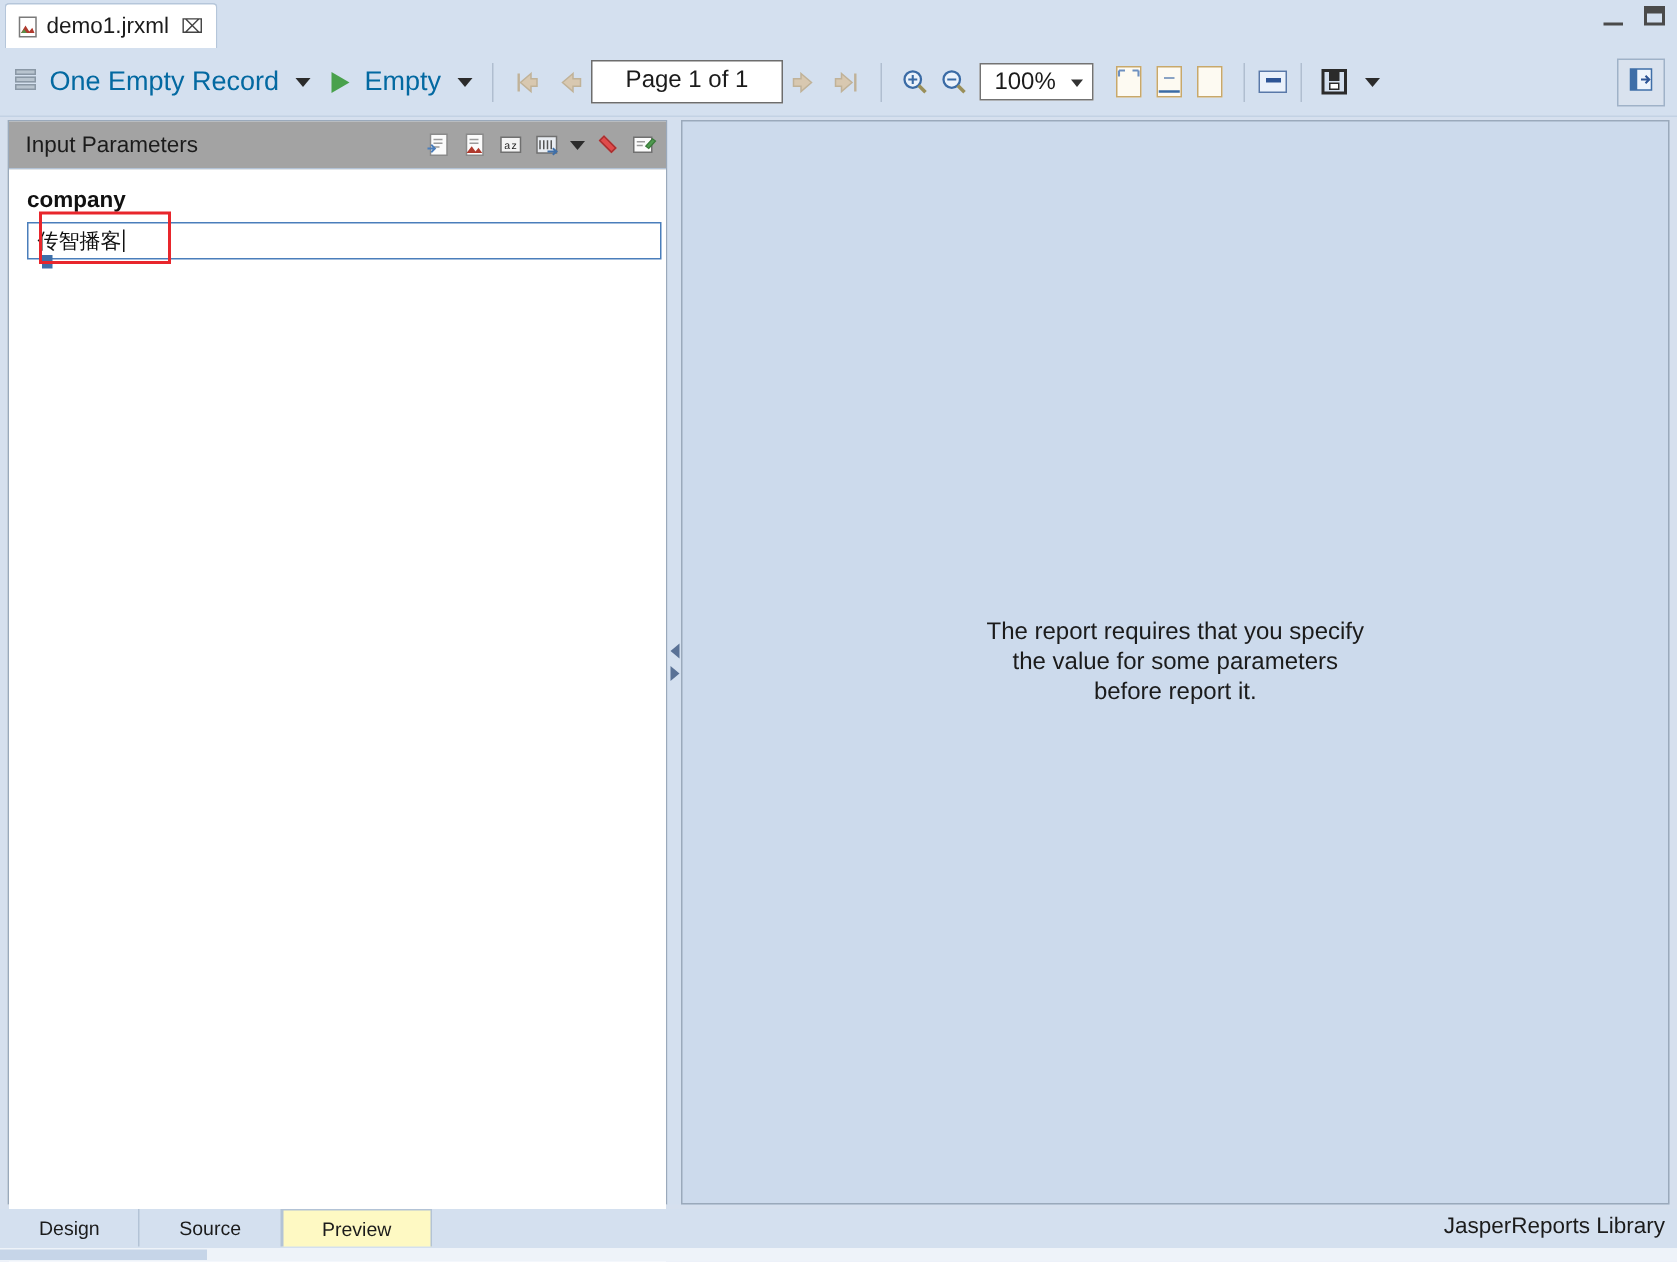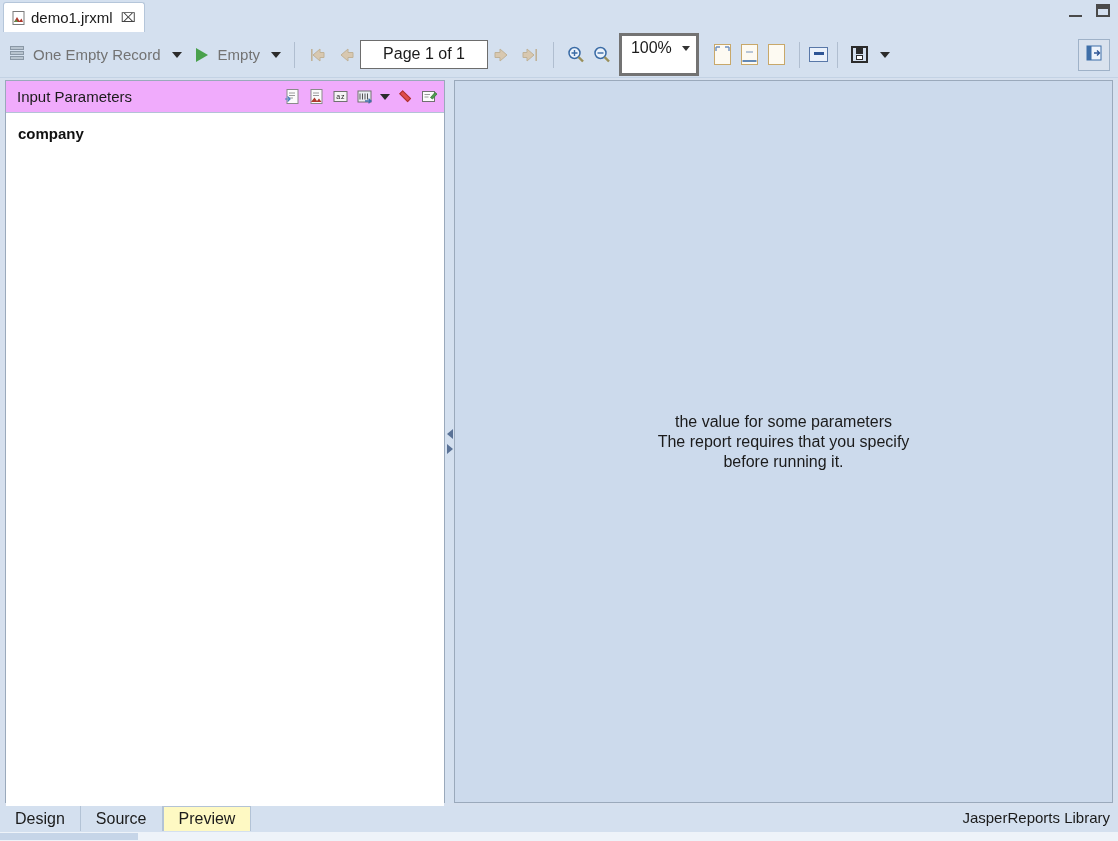--- a/index.html
+++ b/index.html
@@ -61,21 +61,21 @@
     background: #d4e0ef;
     border-bottom: 1px solid #c3d2e4;
     display: flex; align-items: center;
     padding-left: 10px; box-sizing: border-box;
   }
   .tb-item { display: flex; align-items: center; flex: none; }
   .tb-gap { width: 10px; flex: none; }
   .tb-sep {
     width: 1px; height: 26px; background: #b0bed0; margin: 0 9px; flex: none;
   }
-  .tb-text { font-size: 15px; color: #737373; white-space: nowrap; }
+  .tb-text { font-size: 18px; color: #0369a1; white-space: nowrap; }
   .tb-caret {
     width: 0; height: 0; border-left: 5px solid transparent;
     border-right: 5px solid transparent; border-top: 6px solid #2b2b2b;
     margin: 0 4px;
   }
   .play-tri {
     width: 0; height: 0; border-top: 7px solid transparent;
     border-bottom: 7px solid transparent; border-left: 12px solid #49a14c;
   }
   .play-tri.muted { border-left-color: #6aab6d; }
@@ -90,22 +90,22 @@
     border: 1px solid #6d6d6d; background: #ffffff;
     padding: 4px 22px; font-size: 16px; color: #1b1b1b;
     white-space: nowrap; line-height: 1.15;
   }
   .arrow-btn {
     width: 22px; height: 22px; position: relative; margin: 0 3px;
   }
   .zoom-btn { width: 20px; height: 20px; position: relative; margin: 0 3px; }
   .zoom-select {
     display: flex; align-items: center; gap: 10px;
-    border: 3px solid #737373; background: #ffffff;
-    padding: 3px 6px 16px 9px; font-size: 16px; color: #1b1b1b;
+    border: 1px solid #737373; background: #ffffff;
+    padding: 3px 6px 2px 9px; font-size: 16px; color: #1b1b1b;
     margin-left: 4px;
   }
   .zoom-select .chev {
     width: 0; height: 0; border-left: 4px solid transparent;
     border-right: 4px solid transparent; border-top: 5px solid #333;
   }
   .pg-icon { width: 17px; height: 21px; margin: 0 5px; position: relative; }
   .pg-icon .sheet {
     position: absolute; inset: 0;
     border: 1px solid #c8a86a; background: #fdfaf2; box-sizing: border-box;
@@ -138,21 +138,21 @@
     display: flex; align-items: center; justify-content: center;
   }
 
   
   .left-panel {
     position: absolute; left: 5px; top: 80px; width: 440px; height: 723px;
     border: 1px solid #9aa9bb; box-sizing: border-box;
     background: #ffffff;
   }
   .panel-header {
-    height: 32px; background: #f0abfc;
+    height: 32px; background: #a3a3a3;
     border-bottom: 1px solid #b3c3d6;
     display: flex; align-items: center; justify-content: space-between;
     padding: 0 6px 0 11px; box-sizing: border-box;
   }
   .panel-title { font-size: 15px; color: #1b1b1b; }
   .panel-tools { display: flex; align-items: center; gap: 7px; }
   .ptool { width: 17px; height: 17px; position: relative; }
   .pencil-icon {
     width: 17px; height: 17px; position: relative; transform: rotate(-45deg);
   }
@@ -233,21 +233,21 @@
   }
 
   
   .bottom-tabs {
     position: absolute; left: 0; top: 806px; width: 1118px; height: 26px;
     background: #d4e0ef;
     display: flex; align-items: flex-start;
   }
   .btab {
     height: 25px; display: flex; align-items: center;
-    padding: 0 15px; font-size: 16px; color: #1b1b1b;
+    padding: 0 26px; font-size: 13px; color: #1b1b1b;
     border-right: 1px solid #b3c3d6; box-sizing: border-box;
   }
   .btab.active {
     background: #fef9c3;
     border: 1px solid #b3c3d6; border-bottom: none;
   }
   .lib-label {
     position: absolute; right: 8px; top: 3px;
     font-size: 15px; color: #1b1b1b;
   }
@@ -451,41 +451,49 @@
             <rect x="1.5" y="3.5" width="12" height="10" fill="#fbfbfb" stroke="#707070"></rect>
             <path d="M3.5 6.5 H9 M3.5 9 H7.5" stroke="#9a9a9a" stroke-width="1"></path>
             <path d="M9.5 9.5 L14 4.5 L16 6 L11.5 11 Z" fill="#4f9a4f" stroke="#3a7a3a" stroke-width="0.8"></path>
           </svg>
         </span>
       </span>
     </div>
 
     <div class="params-body">
       <div class="param-label">company</div>
+      <div class="param-row">
+        <div class="param-input">
+          <span>传智播客</span>
+          <span class="caret-bar"></span>
+        </div>
+        <div class="mini-marker"></div>
+        <div class="hl-box"></div>
+      </div>
     </div>
 
     <div class="panel-footer">
       <div class="reset-wrap">
         <span class="reset-hl"></span>
         <span class="play-tri muted"></span>
         <span class="reset-label">Reset</span>
       </div>
     </div>
   </div>
 
   <div class="splitter">
     <span class="sp-left"></span>
     <span class="sp-right"></span>
   </div>
 
   <div class="right-panel">
     <div class="preview-msg">
+      <div>The report requires that you specify</div>
       <div>the value for some parameters</div>
-      <div>The report requires that you specify</div>
-      <div>before running it.</div>
+      <div>before report it.</div>
     </div>
   </div>
 
   <div class="bottom-tabs">
     <div class="btab">Design</div>
     <div class="btab">Source</div>
     <div class="btab active">Preview</div>
     <div class="lib-label">JasperReports Library</div>
   </div>
 

